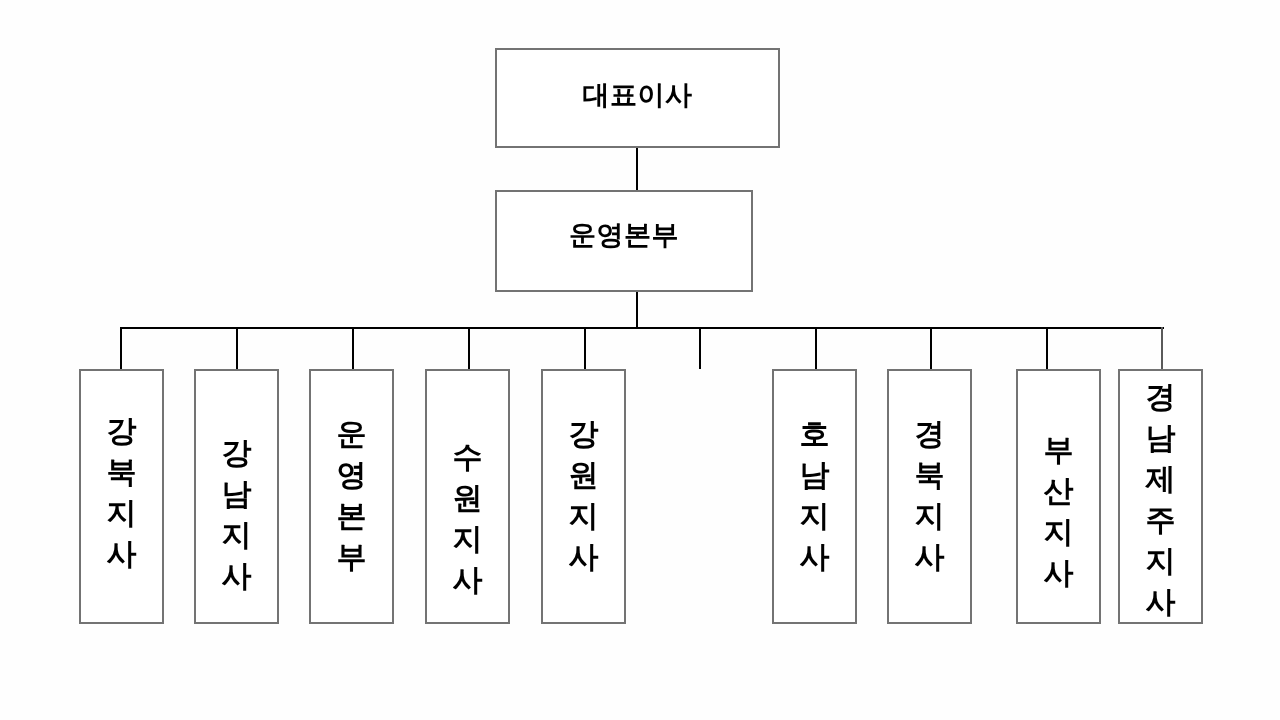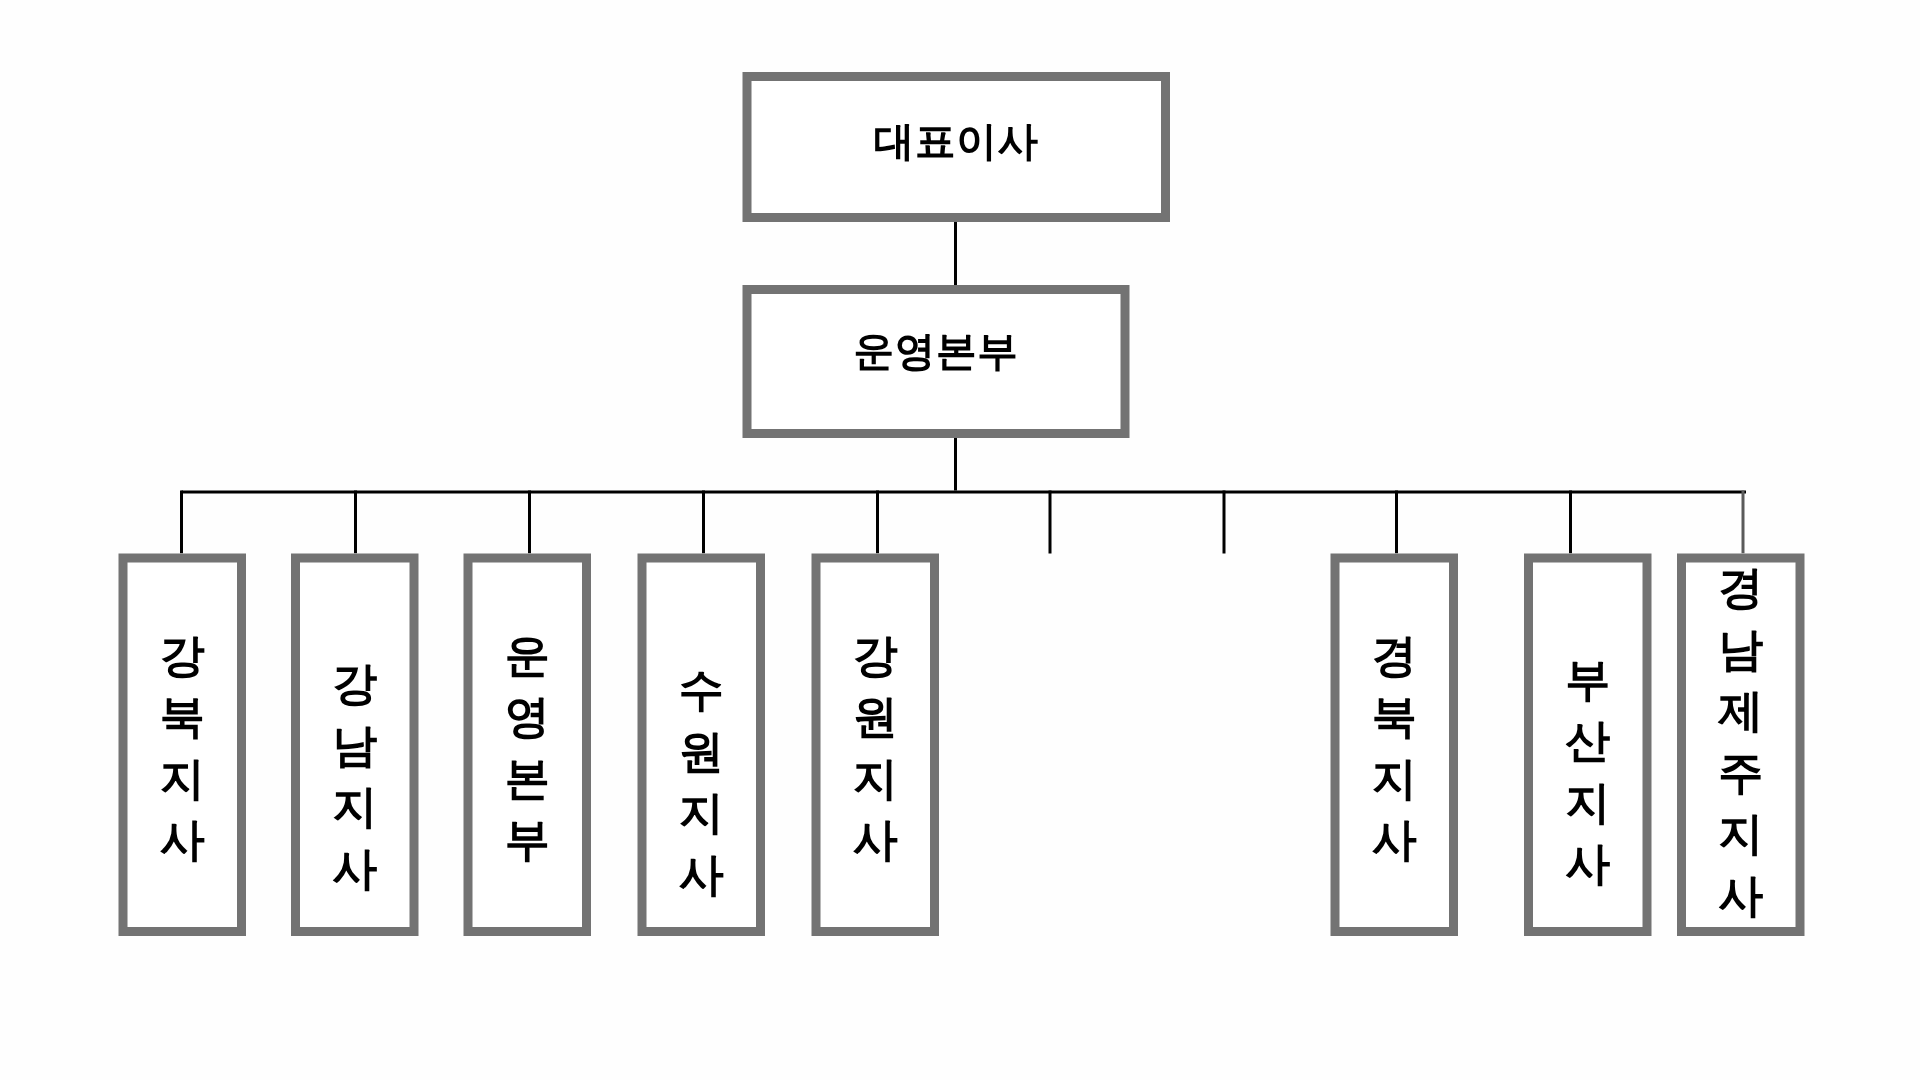--- a/index.html
+++ b/index.html
@@ -16,21 +16,21 @@
   #chart {
     position: relative;
     width: 1280px;
     height: 720px;
   }
 
   
   .node {
     position: absolute;
     box-sizing: border-box;
-    border: 6px solid #737373;
+    border: 2px solid #737373;
     background: #ffffff;
   }
   .node-top {
     display: flex;
     align-items: center;
     justify-content: center;
   }
   .node-top .node-label {
     font-size: 27px;
     font-weight: bold;
@@ -103,41 +103,44 @@
   <div class="line-v" style="left:236px; top:327px; height:42px;"></div>
   <div class="line-v" style="left:352px; top:327px; height:42px;"></div>
   <div class="line-v" style="left:468px; top:327px; height:42px;"></div>
   <div class="line-v" style="left:584px; top:327px; height:42px;"></div>
   <div class="line-v" style="left:699px; top:327px; height:42px;"></div>
   <div class="line-v" style="left:815px; top:327px; height:42px;"></div>
   <div class="line-v" style="left:930px; top:327px; height:42px;"></div>
   <div class="line-v" style="left:1046px; top:327px; height:42px;"></div>
   <div class="line-v line-soft" style="left:1161px; top:327px; height:42px;"></div>
 
-  <div class="node node-branch" style="left:79px; top:369px; width:85px; height:255px; padding-top:42px;">
+  <div class="node node-branch" style="left:79px; top:369px; width:85px; height:255px; padding-top:42px;font-family:Liberation Mono, monospace;">
     <span class="node-label">강북지사</span>
   </div>
 
   <div class="node node-branch" style="left:194px; top:369px; width:85px; height:255px; padding-top:61px;">
     <span class="node-label">강남지사</span>
   </div>
 
   <div class="node node-branch" style="left:309px; top:369px; width:85px; height:255px; padding-top:42px;">
     <span class="node-label">운영본부</span>
   </div>
 
   <div class="node node-branch" style="left:425px; top:369px; width:85px; height:255px; padding-top:65px;">
     <span class="node-label">수원지사</span>
   </div>
 
   <div class="node node-branch" style="left:541px; top:369px; width:85px; height:255px; padding-top:42px;">
     <span class="node-label">강원지사</span>
   </div>
 
 
+  <div class="node node-branch" style="left:772px; top:369px; width:85px; height:255px; padding-top:42px;">
+    <span class="node-label">호남지사</span>
+  </div>
 
   <div class="node node-branch" style="left:887px; top:369px; width:85px; height:255px; padding-top:42px;">
     <span class="node-label">경북지사</span>
   </div>
 
   <div class="node node-branch" style="left:1003px; top:369px; width:85px; height:255px; padding-top:58px;margin-left:13px;">
     <span class="node-label">부산지사</span>
   </div>
 
   <div class="node node-branch" style="left:1118px; top:369px; width:85px; height:255px; padding-top:16px;justify-content:flex-end;">

